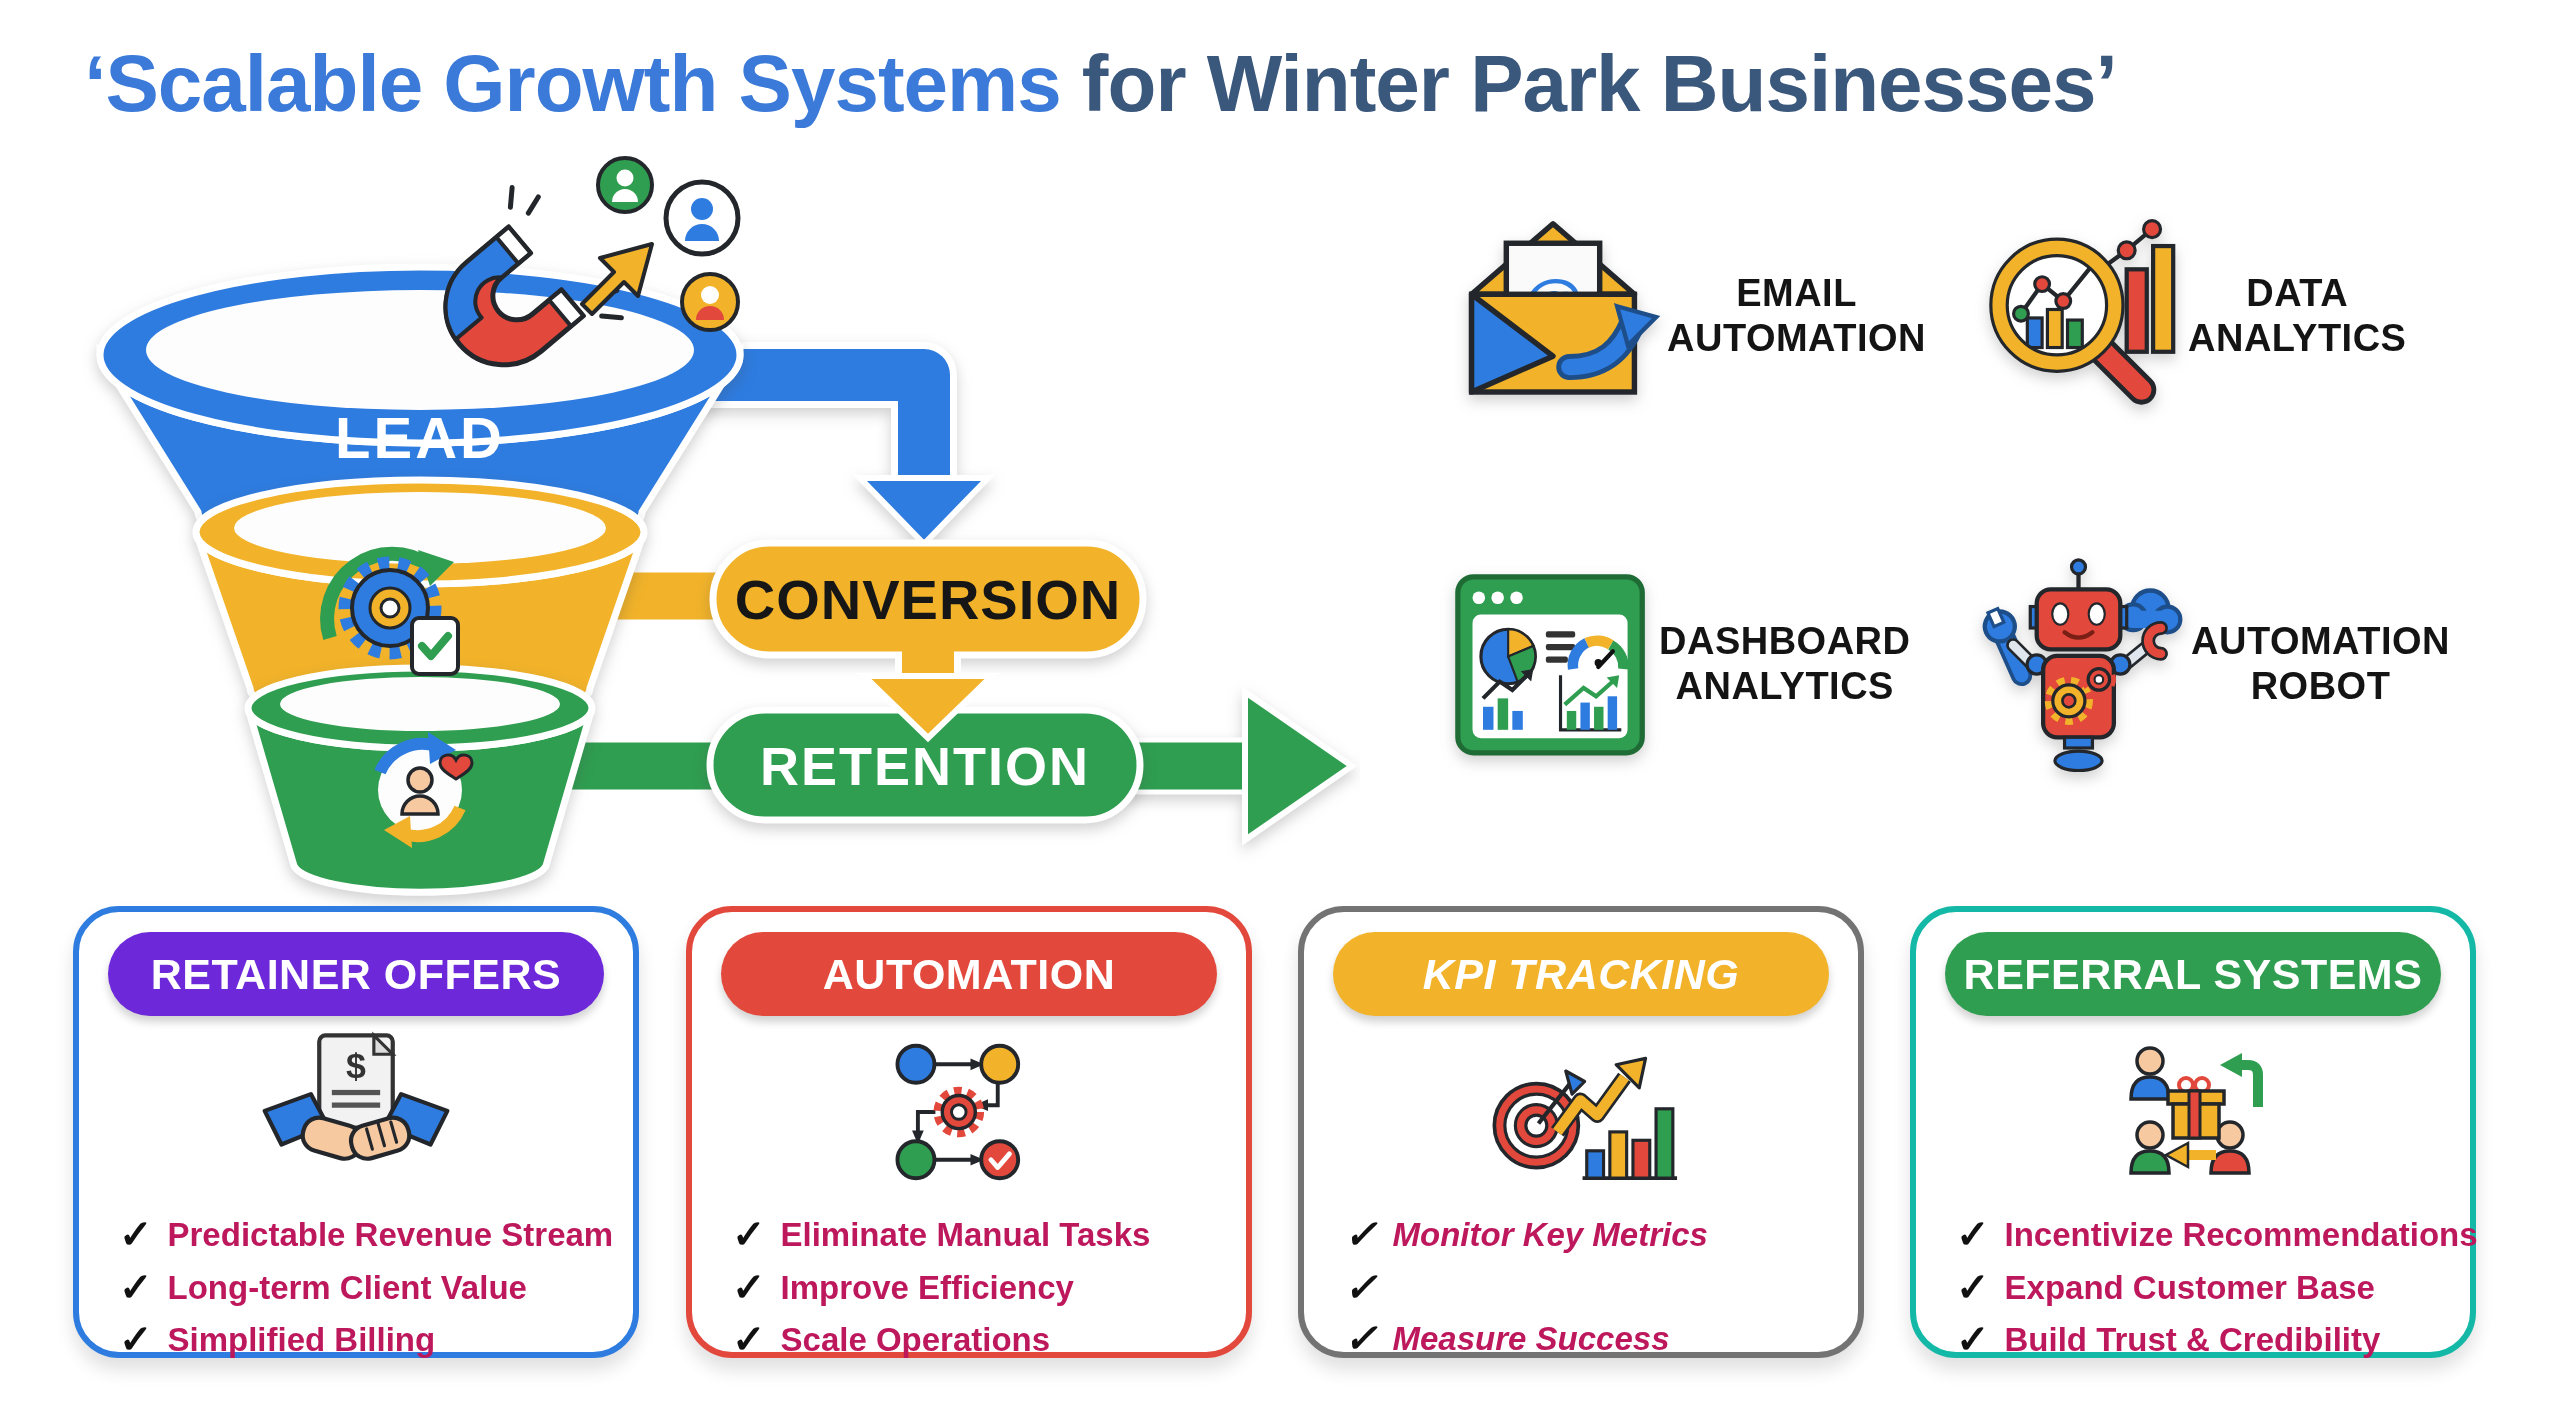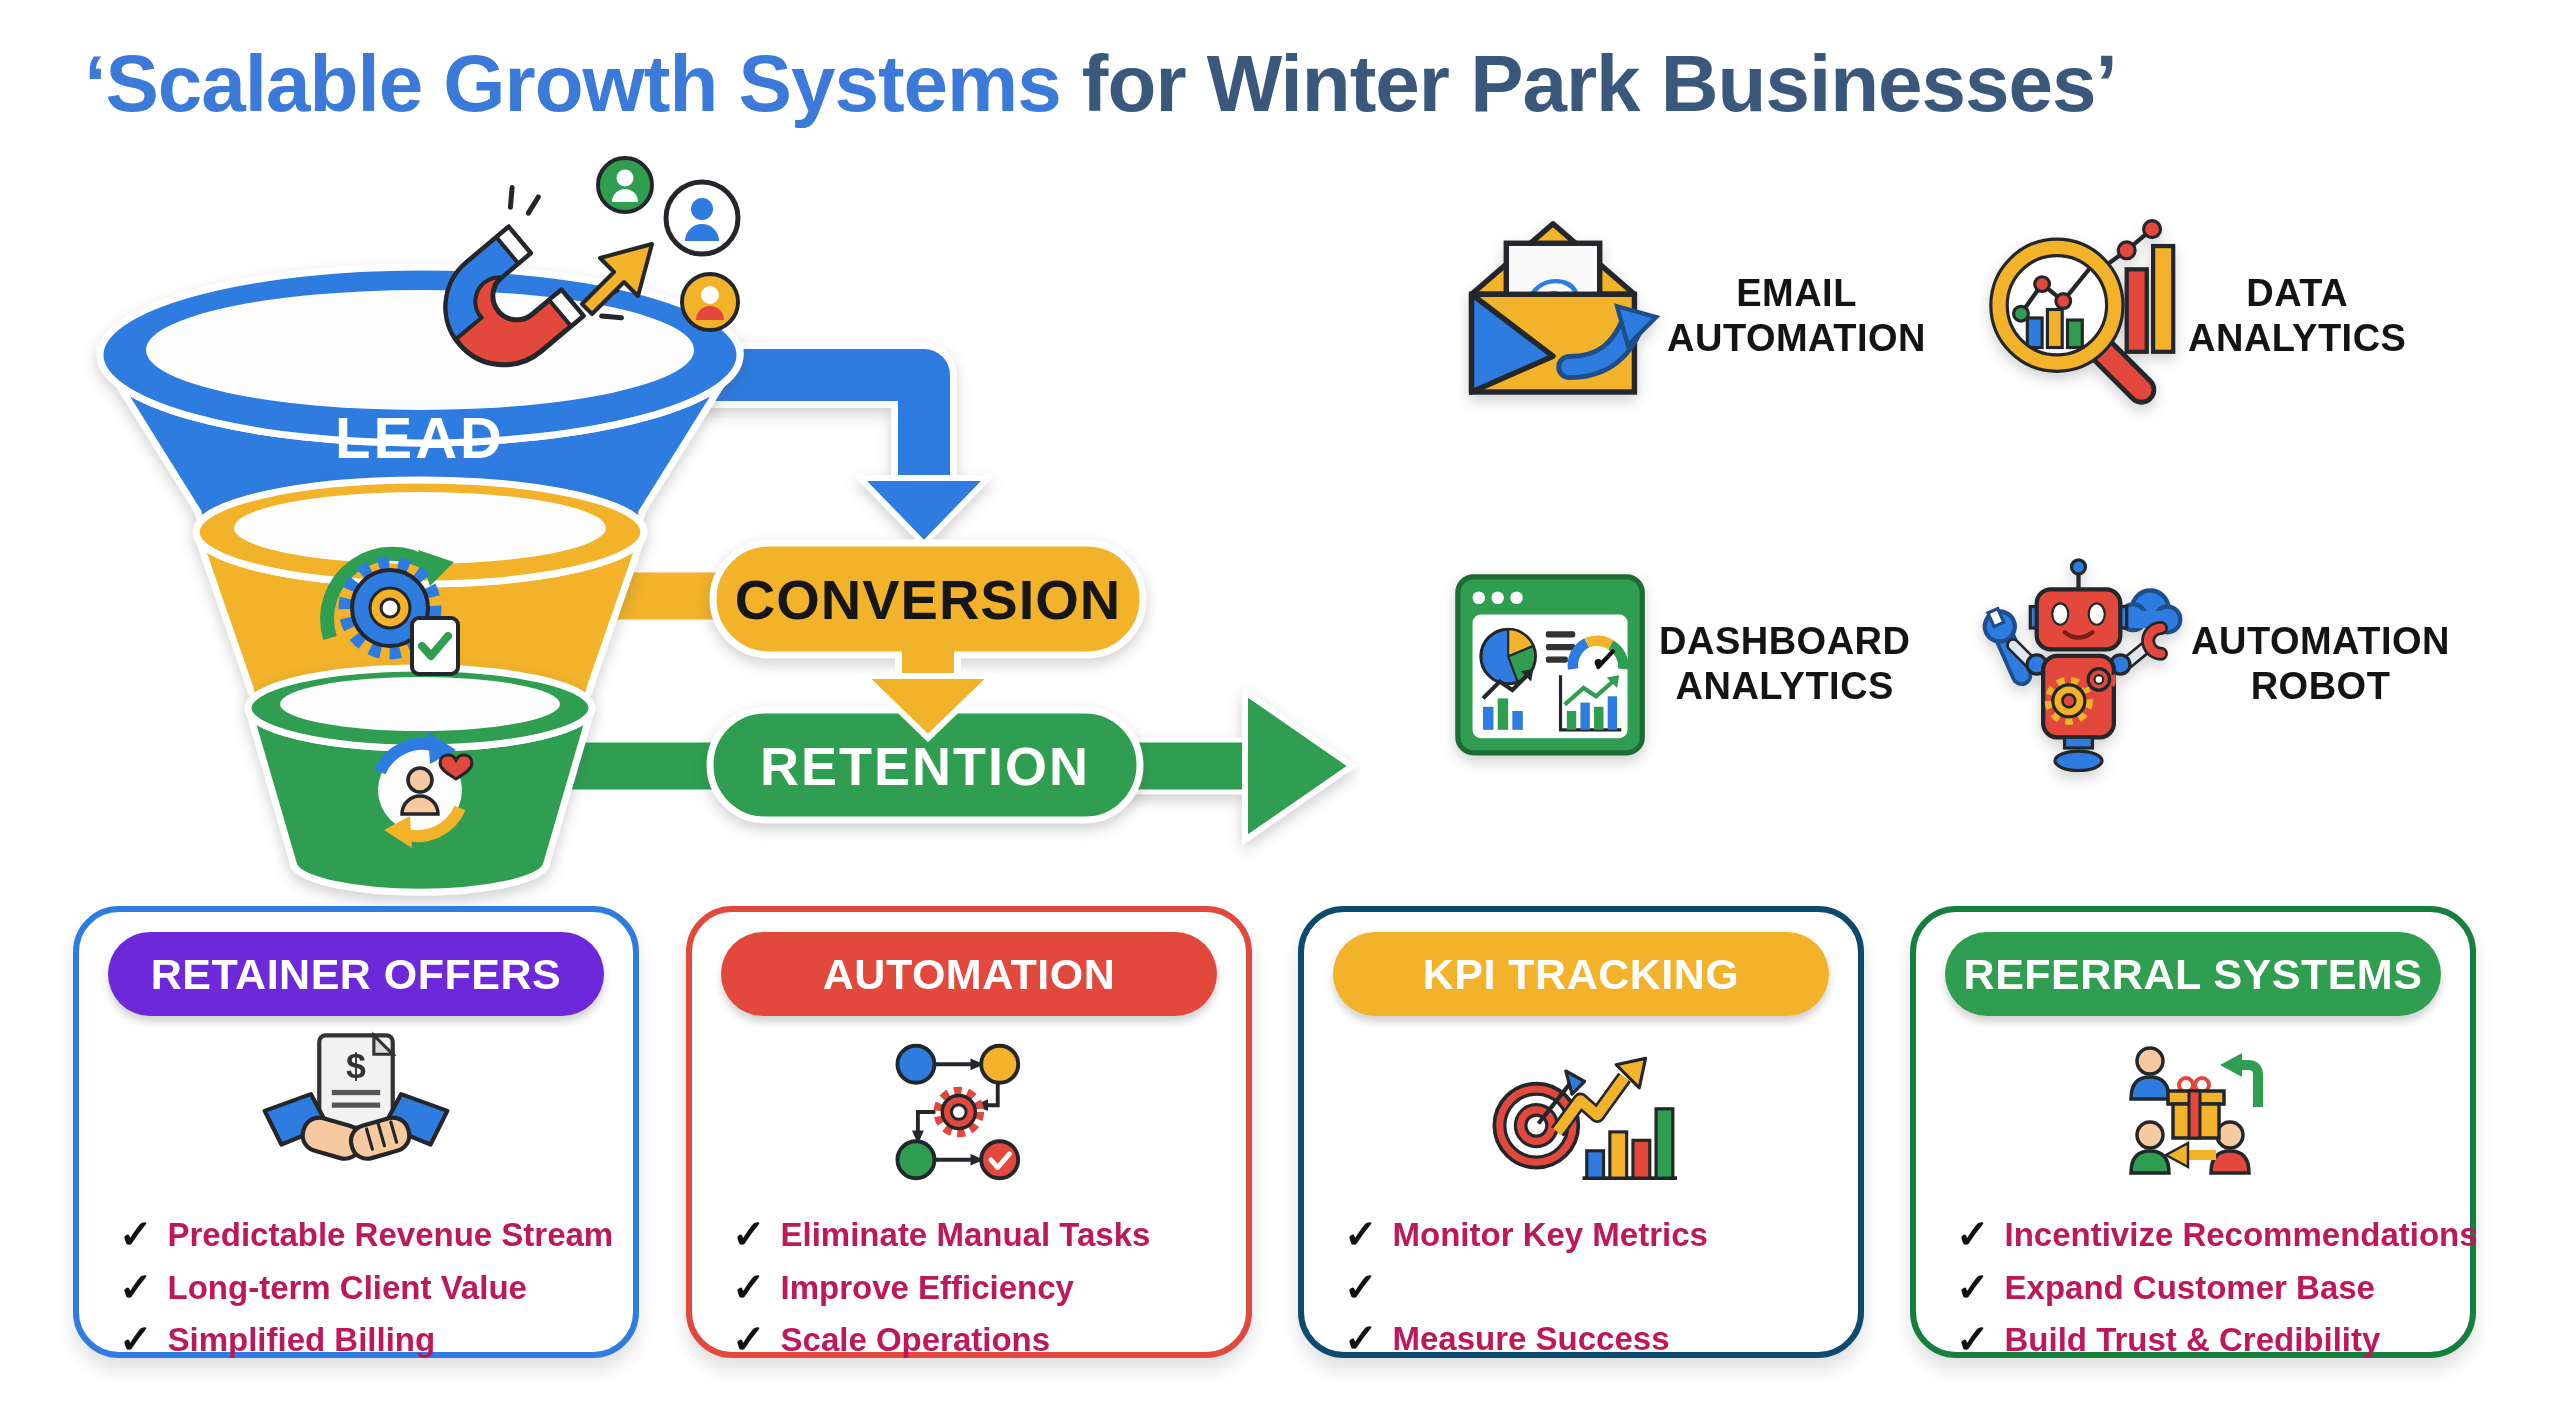--- a/index.html
+++ b/index.html
@@ -49,22 +49,22 @@
 
   
   .card{
     position:absolute;top:906px;width:566px;height:452px;
     background:#ffffff;border-radius:46px;
     box-shadow:0 12px 18px rgba(0,0,0,0.12);
     box-sizing:border-box;
   }
   .card-blue  {border:6px solid #2E7CE0;}
   .card-red   {border:6px solid #E2483C;}
-  .card-yellow{border:6px solid #0c4a6e;}
-  .card-green {border:6px solid #15803d;}
+  .card-yellow{border:6px solid #737373;font-style:italic;}
+  .card-green {border:6px solid #14b8a6;}
   .card-header{
     margin:20px auto 0;width:calc(100% - 58px);height:84px;
     border-radius:48px;display:flex;align-items:center;justify-content:center;
     color:#ffffff;font-size:43px;font-weight:800;letter-spacing:0.5px;
     box-shadow:0 6px 9px rgba(0,0,0,0.18);
     white-space:nowrap;
   }
   .hdr-blue  {background:#6d28d9;}
   .hdr-red   {background:#E2483C;}
   .hdr-yellow{background:#F2B32A;}

